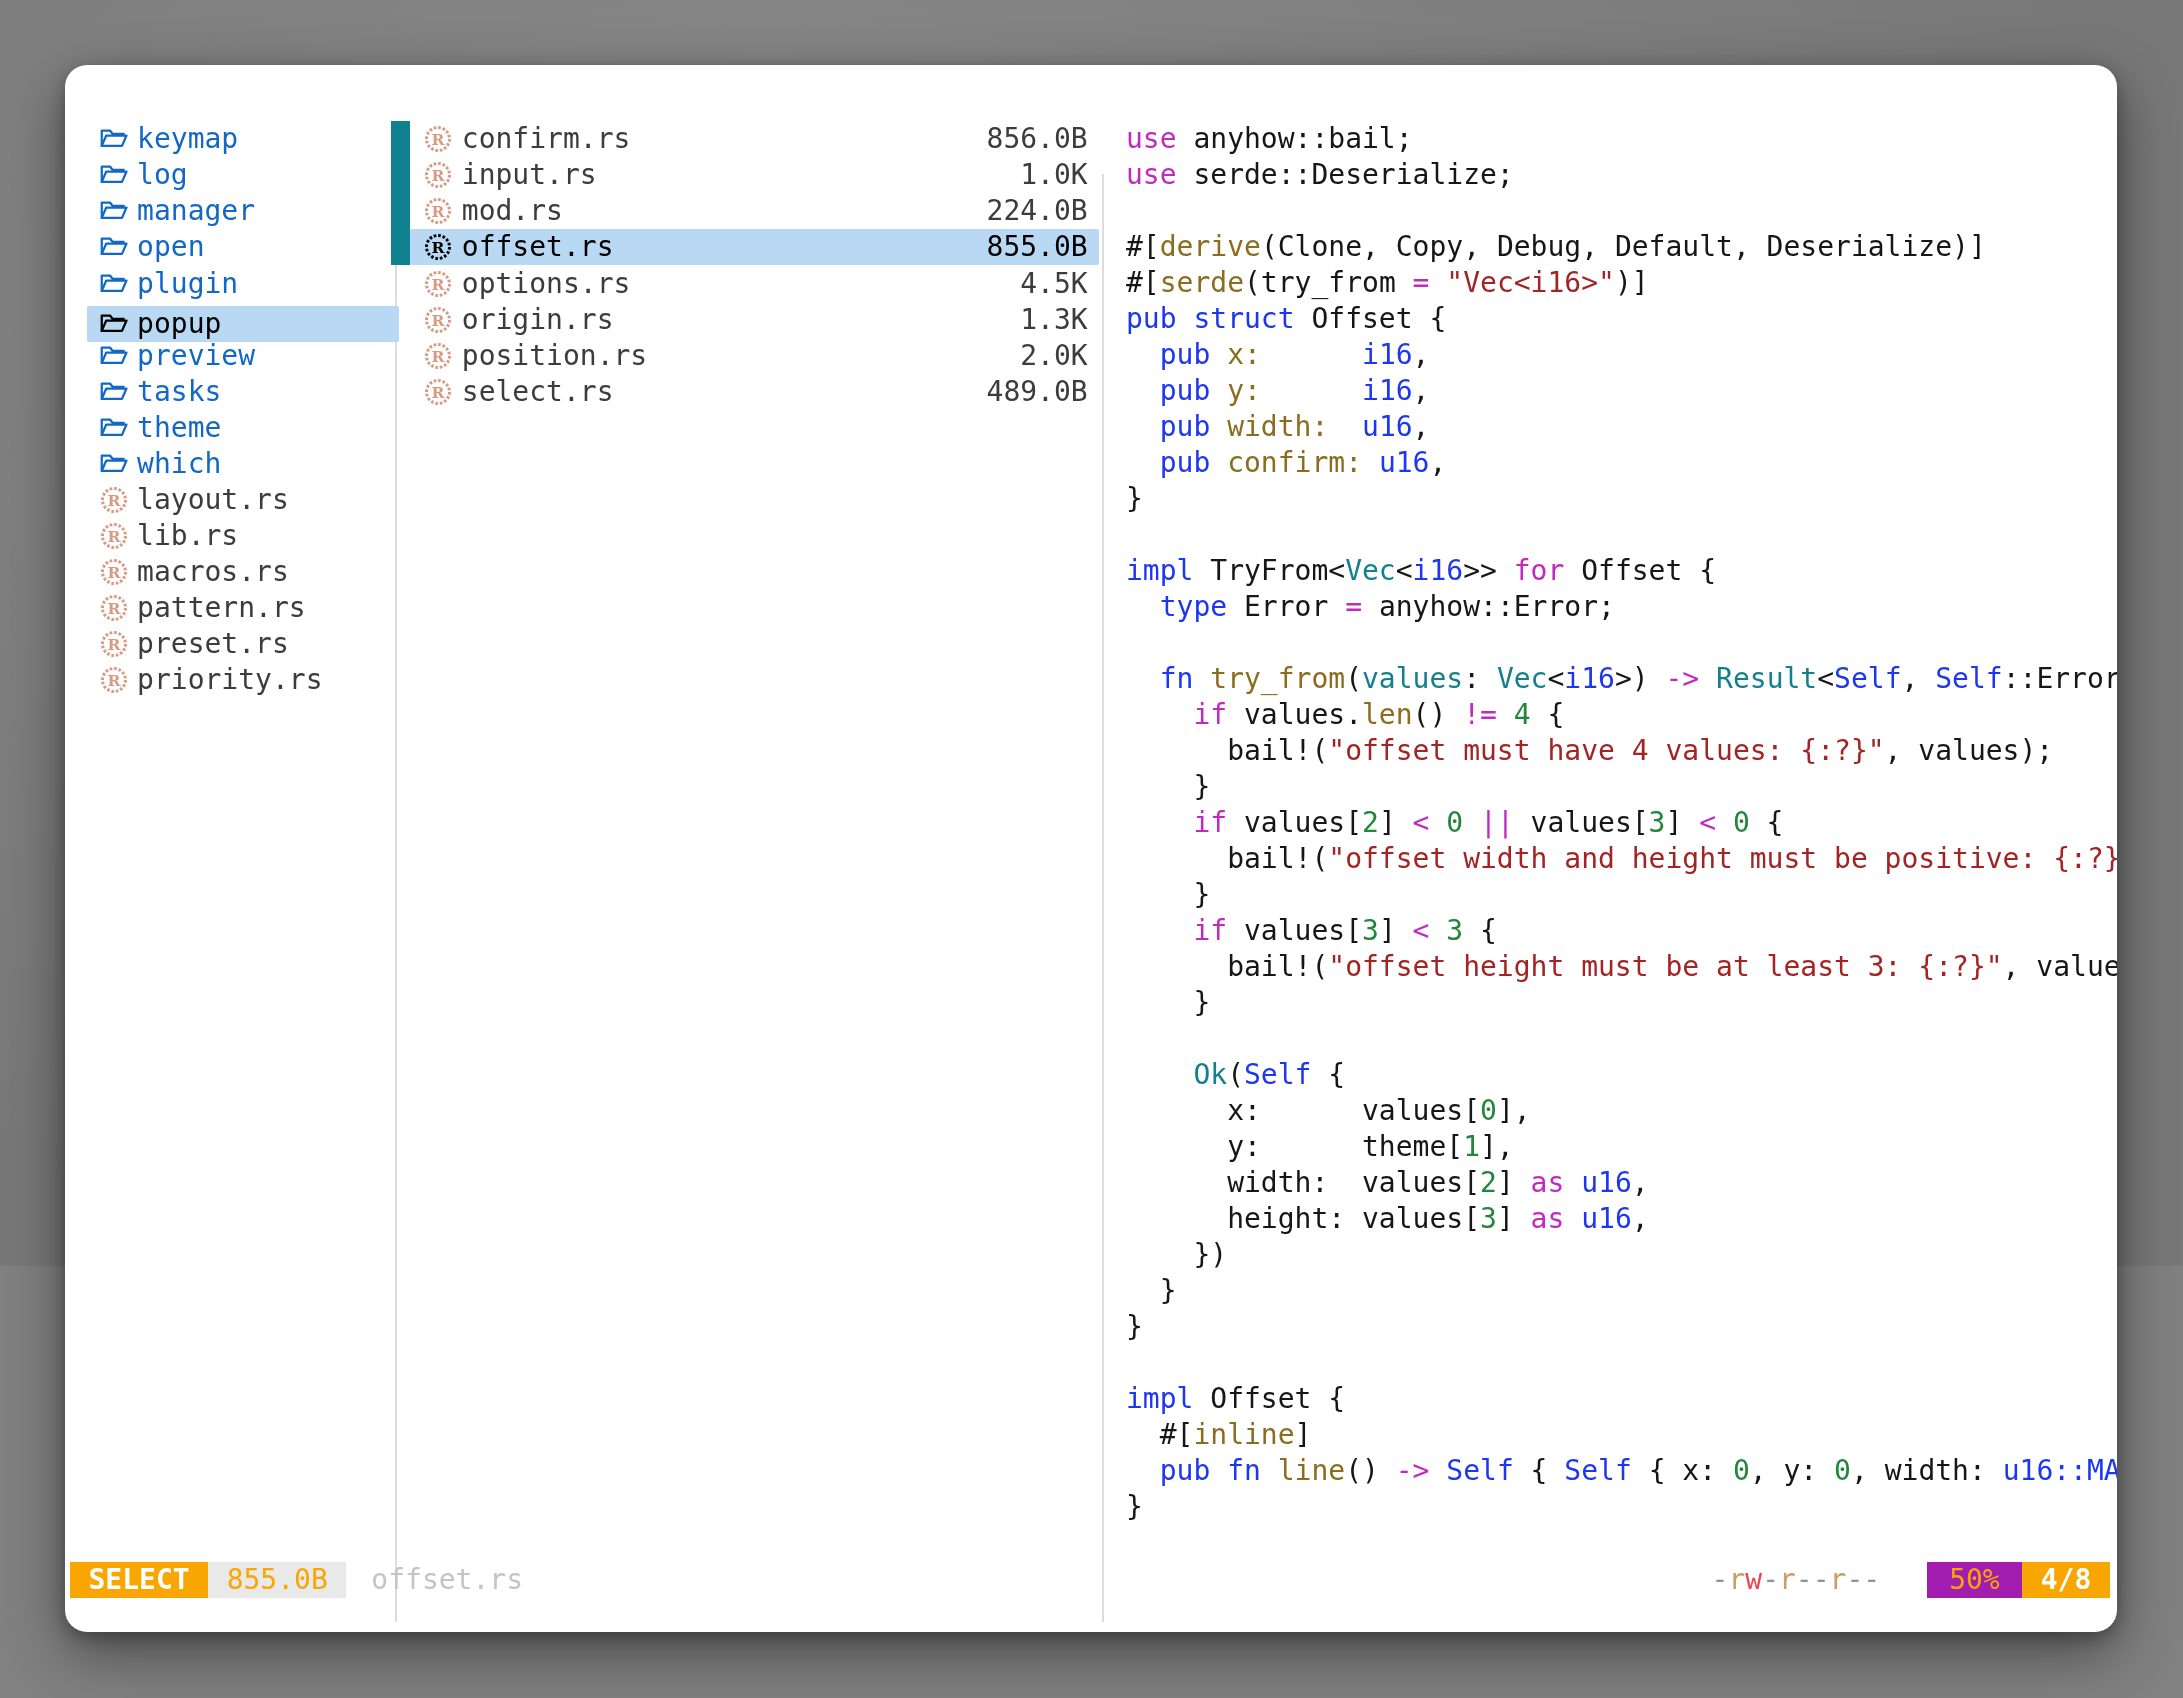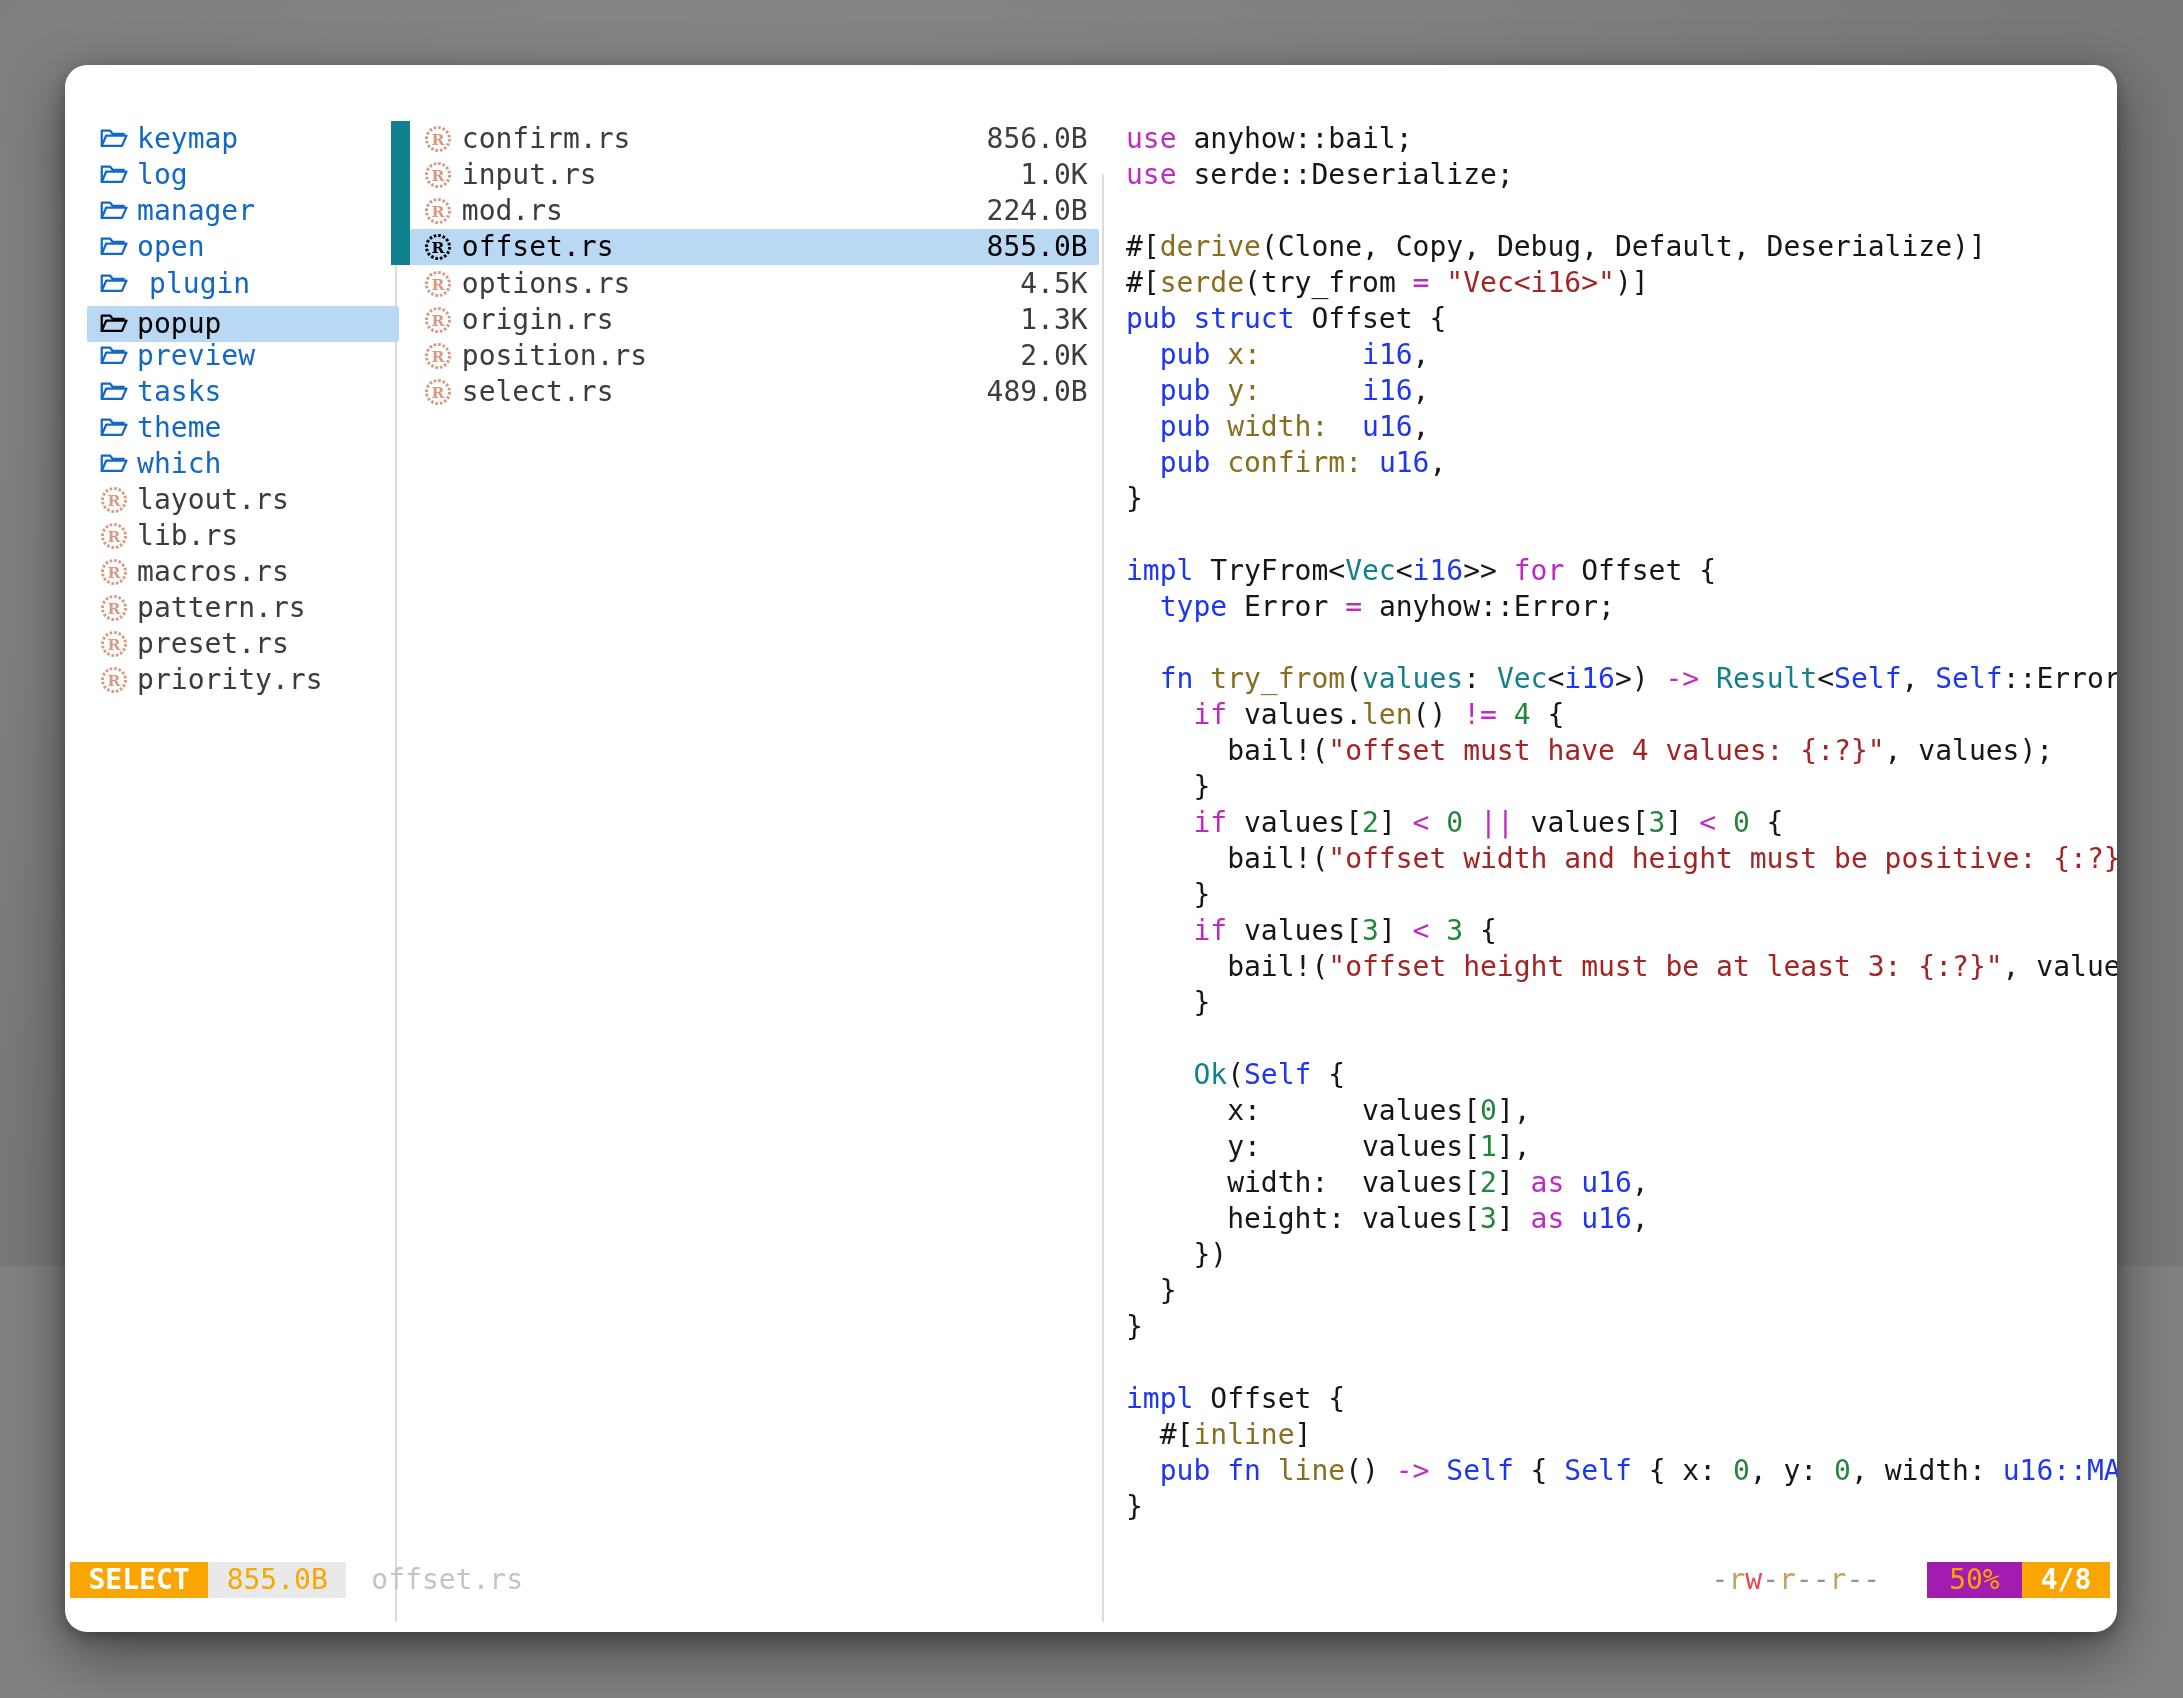--- a/index.html
+++ b/index.html
@@ -88,21 +88,21 @@
               <path d="M2.2 17.5 L5.8 9.2 H22 L18.4 17.5 Z"></path>
             </svg></span><span>log</span></div>
         <div class="row side-row folder" style="top: 128px;"><span class="icon"><svg viewBox="0 0 24 24" fill="none" stroke="currentColor" stroke-width="1.8" stroke-linejoin="round" stroke-linecap="round">
               <path d="M2.2 17.5 V5.2 h6.6 l2 2.6 h9"></path>
               <path d="M2.2 17.5 L5.8 9.2 H22 L18.4 17.5 Z"></path>
             </svg></span><span>manager</span></div>
         <div class="row side-row folder" style="top: 164px;"><span class="icon"><svg viewBox="0 0 24 24" fill="none" stroke="currentColor" stroke-width="1.8" stroke-linejoin="round" stroke-linecap="round">
               <path d="M2.2 17.5 V5.2 h6.6 l2 2.6 h9"></path>
               <path d="M2.2 17.5 L5.8 9.2 H22 L18.4 17.5 Z"></path>
             </svg></span><span>open</span></div>
-        <div class="row side-row folder" style="top: 201px; gap: 12px;"><span class="icon"><svg viewBox="0 0 24 24" fill="none" stroke="currentColor" stroke-width="1.8" stroke-linejoin="round" stroke-linecap="round">
+        <div class="row side-row folder" style="top: 201px;"><span class="icon"><svg viewBox="0 0 24 24" fill="none" stroke="currentColor" stroke-width="1.8" stroke-linejoin="round" stroke-linecap="round">
               <path d="M2.2 17.5 V5.2 h6.6 l2 2.6 h9"></path>
               <path d="M2.2 17.5 L5.8 9.2 H22 L18.4 17.5 Z"></path>
             </svg></span><span>plugin</span></div>
         <div class="row side-row folder selected" style="top: 241px;"><span class="icon"><svg viewBox="0 0 24 24" fill="none" stroke="currentColor" stroke-width="1.8" stroke-linejoin="round" stroke-linecap="round">
               <path d="M2.2 17.5 V5.2 h6.6 l2 2.6 h9"></path>
               <path d="M2.2 17.5 L5.8 9.2 H22 L18.4 17.5 Z"></path>
             </svg></span><span>popup</span></div>
         <div class="row side-row folder" style="top: 273px;"><span class="icon"><svg viewBox="0 0 24 24" fill="none" stroke="currentColor" stroke-width="1.8" stroke-linejoin="round" stroke-linecap="round">
               <path d="M2.2 17.5 V5.2 h6.6 l2 2.6 h9"></path>
               <path d="M2.2 17.5 L5.8 9.2 H22 L18.4 17.5 Z"></path>
@@ -204,21 +204,21 @@
         <div class="code-line"><span class="tk-t">    }</span></div>
         <div class="code-line"><span class="tk-t">    </span><span class="tk-k">if</span><span class="tk-t"> values[</span><span class="tk-n">2</span><span class="tk-t">] </span><span class="tk-k">&lt;</span><span class="tk-t"> </span><span class="tk-n">0</span><span class="tk-t"> </span><span class="tk-k">||</span><span class="tk-t"> values[</span><span class="tk-n">3</span><span class="tk-t">] </span><span class="tk-k">&lt;</span><span class="tk-t"> </span><span class="tk-n">0</span><span class="tk-t"> {</span></div>
         <div class="code-line"><span class="tk-t">      bail!(</span><span class="tk-s">"offset width and height must be positive: {:?}</span></div>
         <div class="code-line"><span class="tk-t">    }</span></div>
         <div class="code-line"><span class="tk-t">    </span><span class="tk-k">if</span><span class="tk-t"> values[</span><span class="tk-n">3</span><span class="tk-t">] </span><span class="tk-k">&lt;</span><span class="tk-t"> </span><span class="tk-n">3</span><span class="tk-t"> {</span></div>
         <div class="code-line"><span class="tk-t">      bail!(</span><span class="tk-s">"offset height must be at least 3: {:?}"</span><span class="tk-t">, value</span></div>
         <div class="code-line"><span class="tk-t">    }</span></div>
         <div class="code-line">&nbsp;</div>
         <div class="code-line"><span class="tk-t">    </span><span class="tk-y">Ok</span><span class="tk-t">(</span><span class="tk-b">Self</span><span class="tk-t"> {</span></div>
         <div class="code-line"><span class="tk-t">      x:      values[</span><span class="tk-n">0</span><span class="tk-t">],</span></div>
-        <div class="code-line"><span class="tk-t">      y:      values[</span><span class="tk-n">1</span><span class="tk-t">],</span></div>
+        <div class="code-line"><span class="tk-t">      y:      theme[</span><span class="tk-n">1</span><span class="tk-t">],</span></div>
         <div class="code-line"><span class="tk-t">      width:  values[</span><span class="tk-n">2</span><span class="tk-t">] </span><span class="tk-k">as</span><span class="tk-t"> </span><span class="tk-b">u16</span><span class="tk-t">,</span></div>
         <div class="code-line"><span class="tk-t">      height: values[</span><span class="tk-n">3</span><span class="tk-t">] </span><span class="tk-k">as</span><span class="tk-t"> </span><span class="tk-b">u16</span><span class="tk-t">,</span></div>
         <div class="code-line"><span class="tk-t">    })</span></div>
         <div class="code-line"><span class="tk-t">  }</span></div>
         <div class="code-line"><span class="tk-t">}</span></div>
         <div class="code-line">&nbsp;</div>
         <div class="code-line"><span class="tk-b">impl</span><span class="tk-t"> Offset {</span></div>
         <div class="code-line"><span class="tk-t">  #[</span><span class="tk-f">inline</span><span class="tk-t">]</span></div>
         <div class="code-line"><span class="tk-t">  </span><span class="tk-b">pub</span><span class="tk-t"> </span><span class="tk-b">fn</span><span class="tk-t"> </span><span class="tk-f">line</span><span class="tk-t">() </span><span class="tk-k">-&gt;</span><span class="tk-t"> </span><span class="tk-b">Self</span><span class="tk-t"> { </span><span class="tk-b">Self</span><span class="tk-t"> { x: </span><span class="tk-n">0</span><span class="tk-t">, y: </span><span class="tk-n">0</span><span class="tk-t">, width: </span><span class="tk-b">u16::MA</span></div>
         <div class="code-line"><span class="tk-t">}</span></div>

